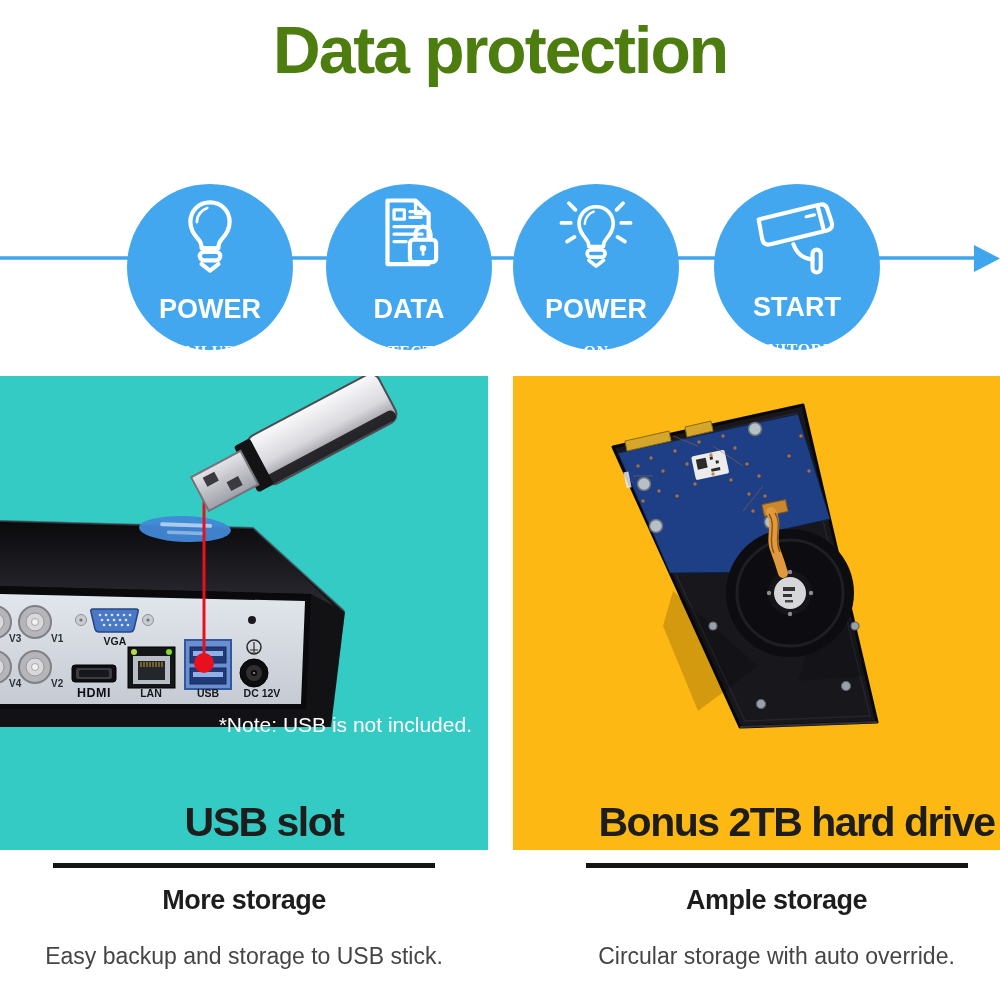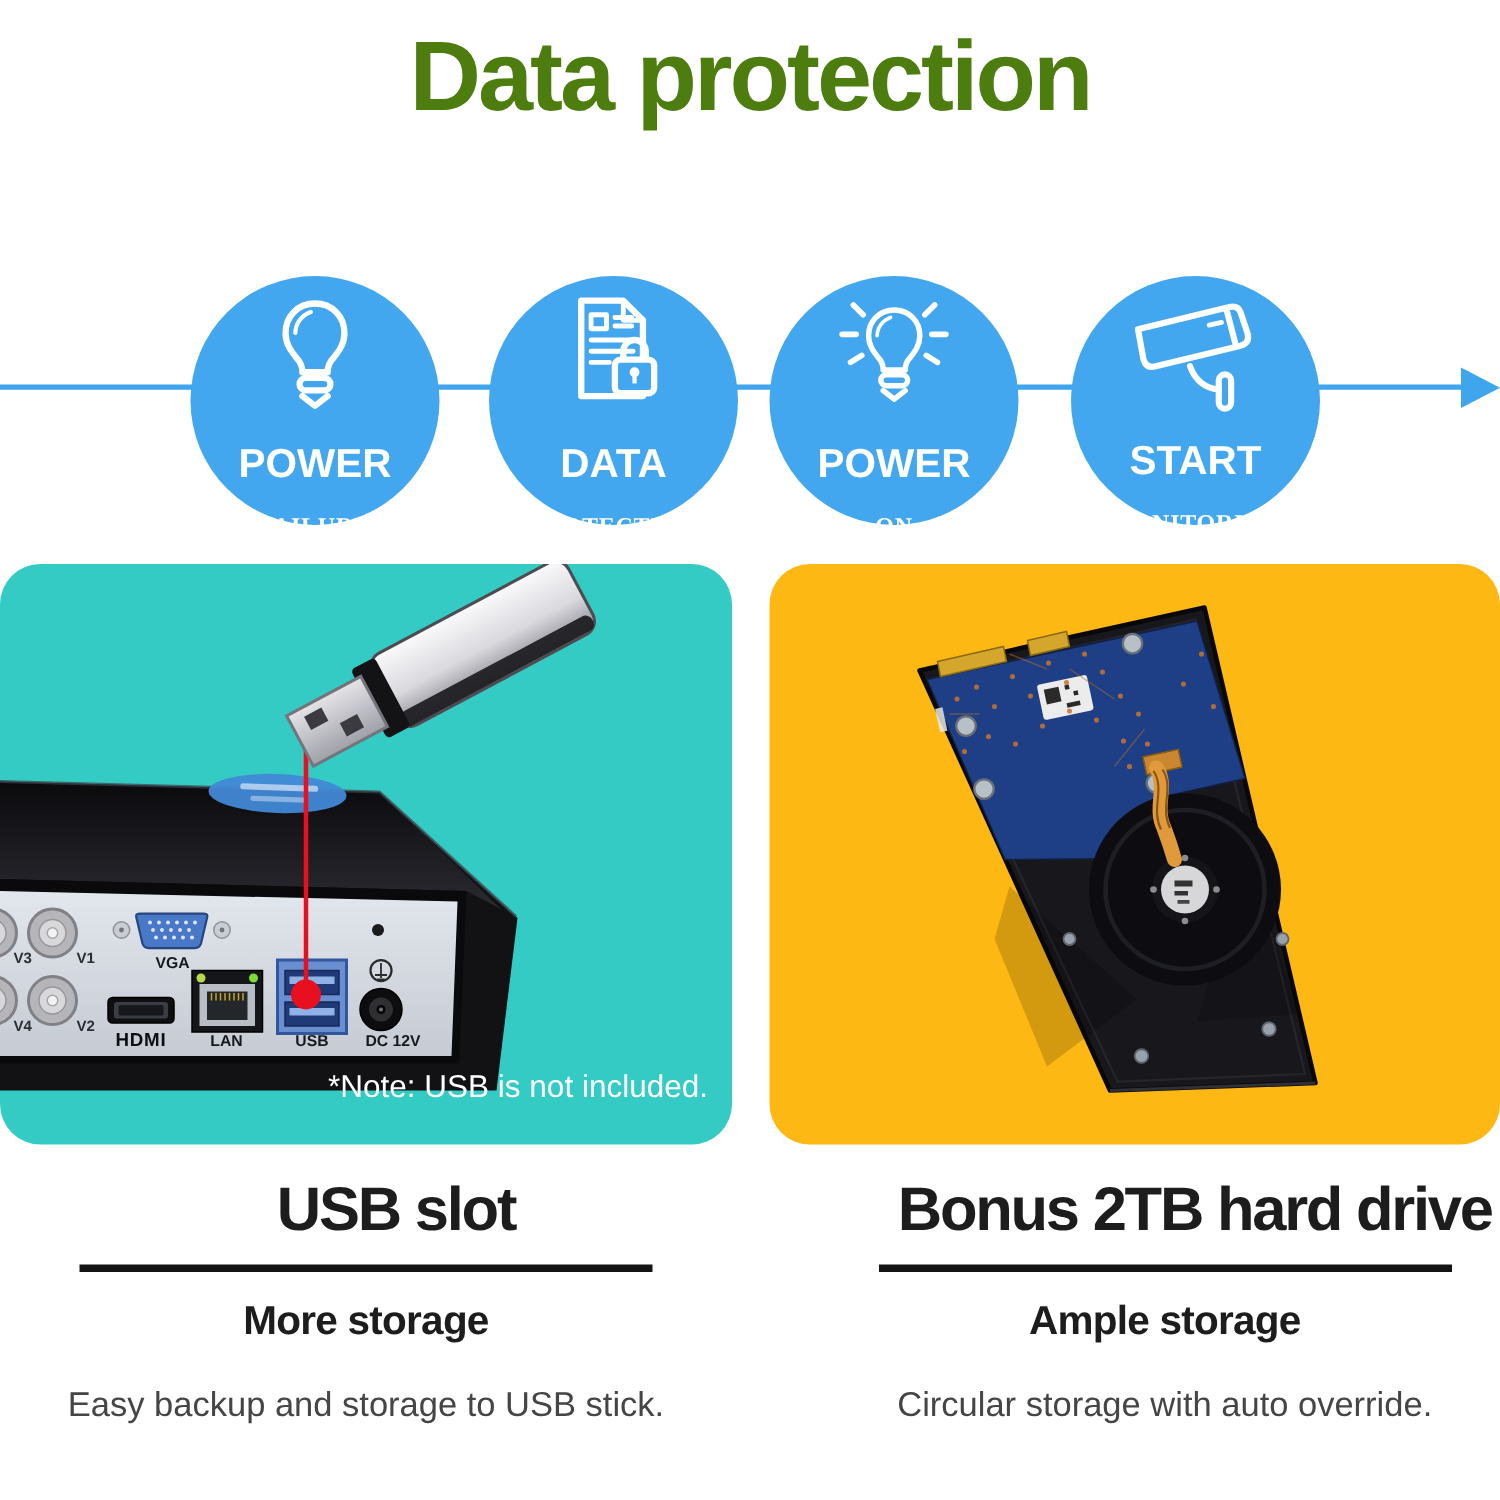--- a/index.html
+++ b/index.html
@@ -19,36 +19,36 @@
   .flow polygon{fill:#3fa5ec;}
   .step{position:absolute;top:184px;width:166px;height:166px;border-radius:50%;
         background:#43a7f0;color:#fff;display:flex;flex-direction:column;
         align-items:center;text-align:center;gap:17px;}
   .s1{left:127px}.s2{left:326px}.s3{left:513px}.s4{left:714px}
   .icon{height:88px;margin-top:9px;display:flex;align-items:flex-end;justify-content:center;}
   .step-l1{font-size:27px;font-weight:800;line-height:27px;letter-spacing:0;}
   .step-l2{font-size:16px;font-weight:700;letter-spacing:.5px;margin-top:3px;font-family:Liberation Serif, serif;}
 
   
-  .panel{position:absolute;top:376px;height:387px;border-radius:27px;}
+  .panel{position:absolute;top:376px;height:474px;}
   .panel-left{left:0;width:488px;background:#35cbc5;}
   .panel-right{left:513px;width:487px;background:#fdb813;}
   .scene{position:absolute;inset:0;display:block;}
   .note{position:absolute;right:16px;top:337px;font-size:21px;color:#ffffff;}
 
   svg text{font-family:"Liberation Sans",sans-serif;}
   .plabel{font-size:10.5px;font-weight:bold;fill:#15181d;}
   .vlabel{font-size:10px;font-weight:bold;fill:#2b3036;}
   .hdmilabel{font-size:12.5px;font-weight:bold;letter-spacing:.5px;fill:#0c0e12;}
 
   
   .feature{position:absolute;top:781px;text-align:center;color:#1d1d1d;}
   .feature-left{left:0;width:488px;}
   .feature-right{left:533px;width:487px;}
-  .f-title{margin:0;font-size:41px;font-weight:800;letter-spacing:-1.5px;line-height:50px;padding-left:40px;}
+  .f-title{margin:16px;font-size:41px;font-weight:800;letter-spacing:-1.5px;line-height:50px;padding-left:40px;}
   .f-divider{width:382px;height:5px;background:#141414;margin:12px auto 0;}
   .f-sub{margin:17px 0 0;font-size:27px;font-weight:700;letter-spacing:-.5px;}
   .f-desc{margin:27px 0 0;font-size:23px;color:#454545;}
 </style>
 </head>
 <body>
 
 <div class="canvas">
 
   <h1 class="title">Data protection</h1>

